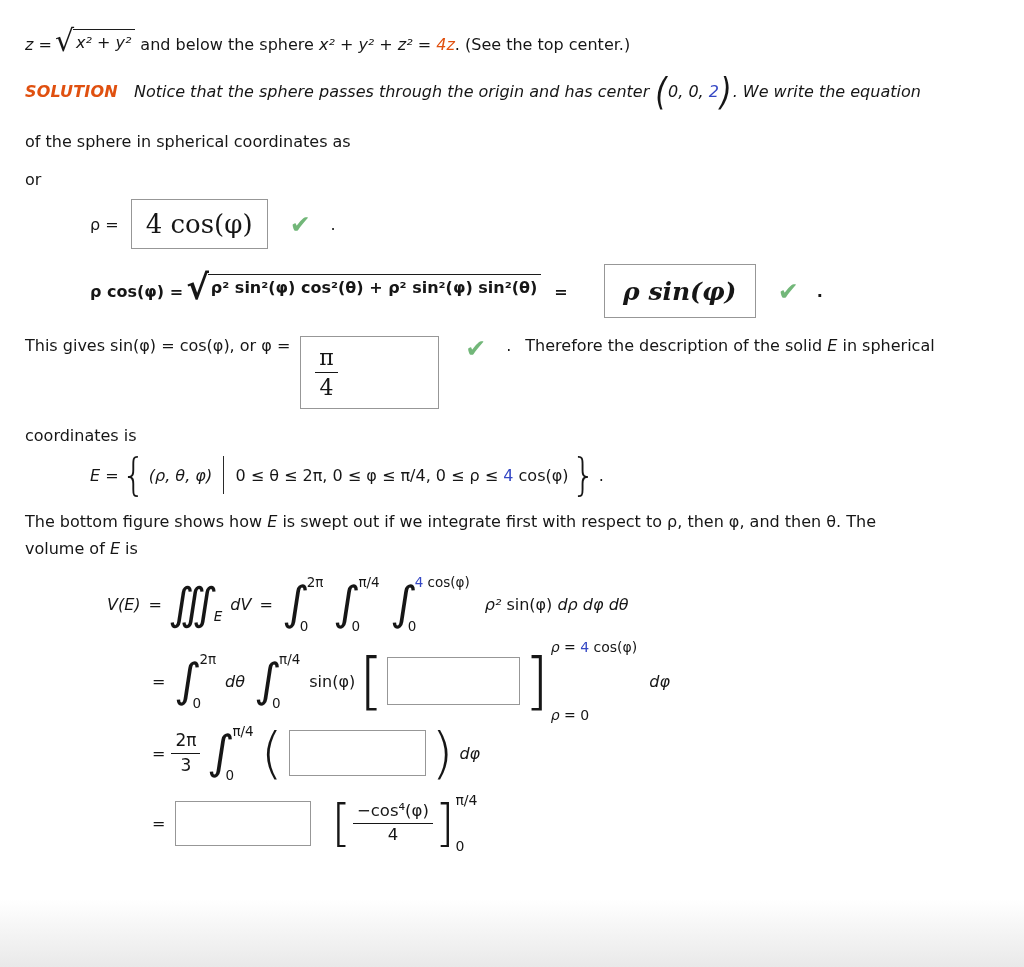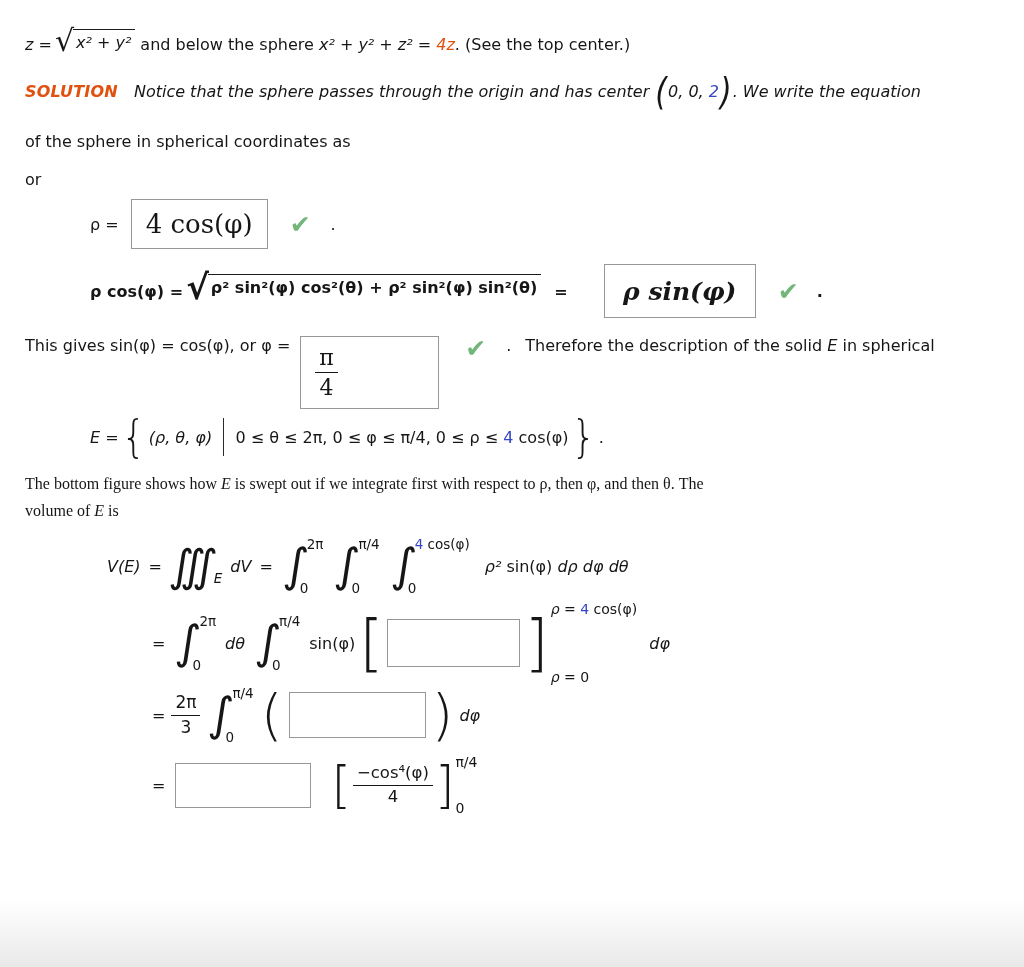--- a/index.html
+++ b/index.html
@@ -22,21 +22,21 @@
   .l4{margin-top:12px;display:flex;align-items:flex-start;height:40px;font-style:italic;}
   .l5{margin-top:14px;}
   .l6{margin-top:10px;margin-left:65px;}
   .l7{margin-top:14px;}
   .l8{margin-top:6px;margin-left:65px;display:flex;align-items:center;height:52px;}
   .l9{margin-top:16px;}
   .l10{margin-top:12px;margin-left:65px;display:flex;align-items:center;height:58px;font-weight:bold;}
   .l11{margin-top:16px;display:flex;align-items:flex-start;height:74px;}
   .l12{margin-top:14px;}
   .l13{margin-top:4px;margin-left:65px;display:flex;align-items:center;height:46px;}
-  .l14{margin-top:10px;line-height:27px;font-family:Liberation Serif, serif;}
+  .l14{margin-top:10px;line-height:27px;}
 
   
   .sqrtwrap{display:inline-flex;align-items:flex-start;margin:0 5px 0 3px;}
   .rad{font-size:30px;line-height:1;margin-right:-1px;transform:translateY(-3px);}
   .rad.big{font-size:34px;transform:translateY(-4px);}
   .sqarg{border-top:1.6px solid #1c1c1c;padding:3px 4px 0 3px;}
 
   
   .bigparen{font-size:30px;font-weight:300;display:inline-block;transform:scaleY(1.25);line-height:1;vertical-align:-4px;padding:0 1px;}
   .brace{font-size:38px;font-weight:300;display:inline-block;transform:scaleY(1.15);line-height:1;margin:0 3px;}
@@ -147,20 +147,21 @@
           <span class="num">π</span>
           <span class="den">4</span>
         </span>
       </span>
       <span class="check" style="margin-left:26px;">✔</span>
       <span class="dot">.</span>
       <span class="tgroup" style="margin-left:14px;">
         <span>Therefore the description of the solid </span><span class="it">E</span><span> in spherical</span>
       </span>
     </div>
+    <p class="l12">coordinates is</p>
 
     <div class="l13">
       <span class="tgroup"><span class="it">E</span><span> = </span></span>
       <span class="brace">{</span>
       <span class="tgroup it">(ρ, θ, φ)</span>
       <span class="vbar"></span>
       <span class="tgroup">
         <span>0 ≤ θ ≤ 2π, 0 ≤ φ ≤ π/4, 0 ≤ ρ ≤ </span><span class="hl-blue">4</span><span> cos(φ)</span>
       </span>
       <span class="brace">}</span>

